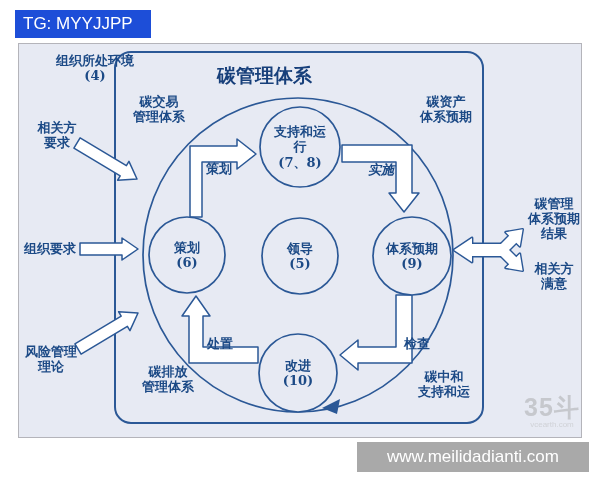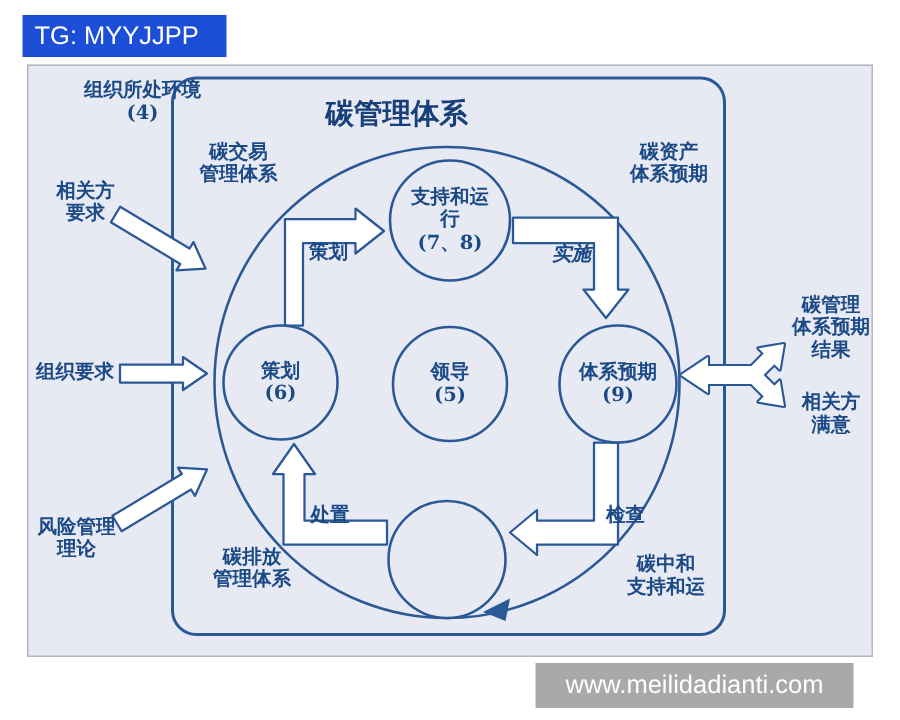--- a/index.html
+++ b/index.html
@@ -16,21 +16,21 @@
   .title{position:absolute;left:217px;top:63px;width:166px;text-align:left;color:#173f7a;
          font-weight:bold;font-size:19px;}
   .circle-text{position:absolute;display:flex;flex-direction:column;align-items:center;
                justify-content:center;color:#1c4a86;font-weight:bold;font-size:13px;
                text-align:center;line-height:1.18;}
   .circle-text .cl{white-space:pre-line;}
   .watermark{position:absolute;left:512px;top:395px;width:80px;text-align:center;}
   .watermark .wm-logo{color:#c6c8cd;font-weight:bold;font-size:25px;line-height:1;
                       font-family:"Liberation Sans",sans-serif;letter-spacing:1px;}
   .watermark .wm-site{color:#d0d2d7;font-size:8px;font-family:"Liberation Sans",sans-serif;}
-  .bottom-bar{position:absolute;left:357px;top:442px;width:212px;height:30px;background:#a9a9a9;
+  .bottom-bar{position:absolute;left:357px;top:442px;width:232px;height:30px;background:#a9a9a9;
               color:#ffffff;font-family:"Liberation Sans",sans-serif;font-size:17px;
               line-height:30px;text-align:center;}
   .shape{stroke:#2b5896;fill:none;}
   .barrow{stroke:#2b5896;stroke-width:1.5;fill:#ffffff;stroke-linejoin:round;}
   .node{stroke:#2b5896;stroke-width:1.7;fill:#e7eaf3;}
 </style>
 </head>
 <body>
 
 <div id="stage">
@@ -124,20 +124,28 @@
     <div>(6)</div>
   </div>
   <div class="circle-text" style="left:262px;top:218px;width:76px;height:76px;">
     <div class="cl">领导</div>
     <div>(5)</div>
   </div>
   <div class="circle-text" style="left:373px;top:217px;width:78px;height:78px;">
     <div class="cl">体系预期</div>
     <div>(9)</div>
   </div>
+  <div class="circle-text" style="left:259px;top:334px;width:78px;height:78px;">
+    <div class="cl">改进</div>
+    <div>(10)</div>
+  </div>
 
   <div class="lbl" style="left:203px;top:161px;width:32px;">策划</div>
   <div class="lbl" style="left:365px;top:162px;width:32px;font-style:italic;">实施</div>
   <div class="lbl" style="left:365px;top:336px;width:32px;margin-left:36px;">检查</div>
   <div class="lbl" style="left:204px;top:336px;width:32px;">处置</div>
 
+  <div class="watermark">
+    <div class="wm-logo">35斗</div>
+    <div class="wm-site">vcearth.com</div>
+  </div>
 
 </div>
 
 </body></html>

